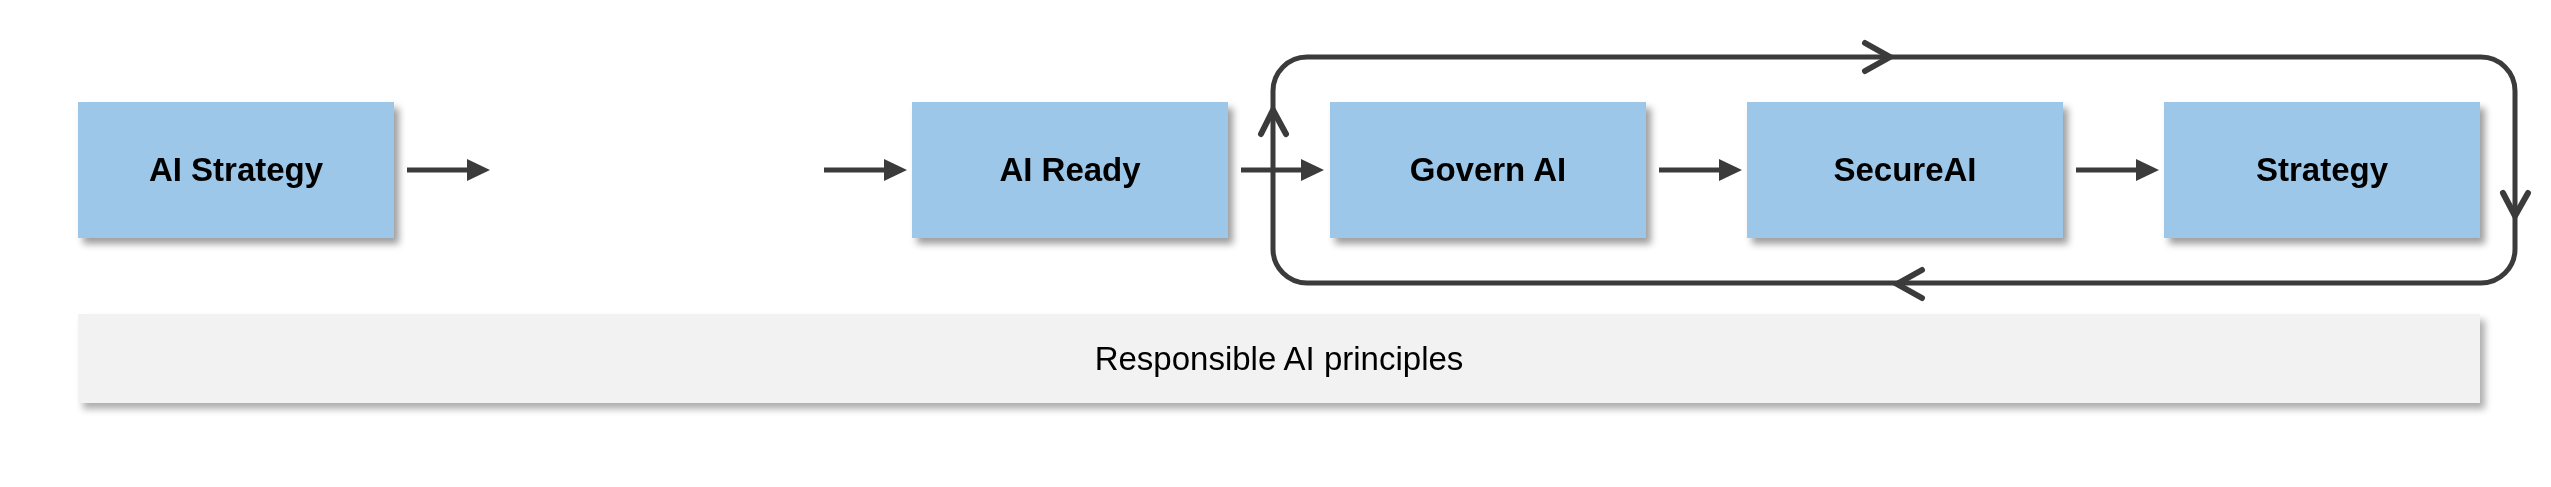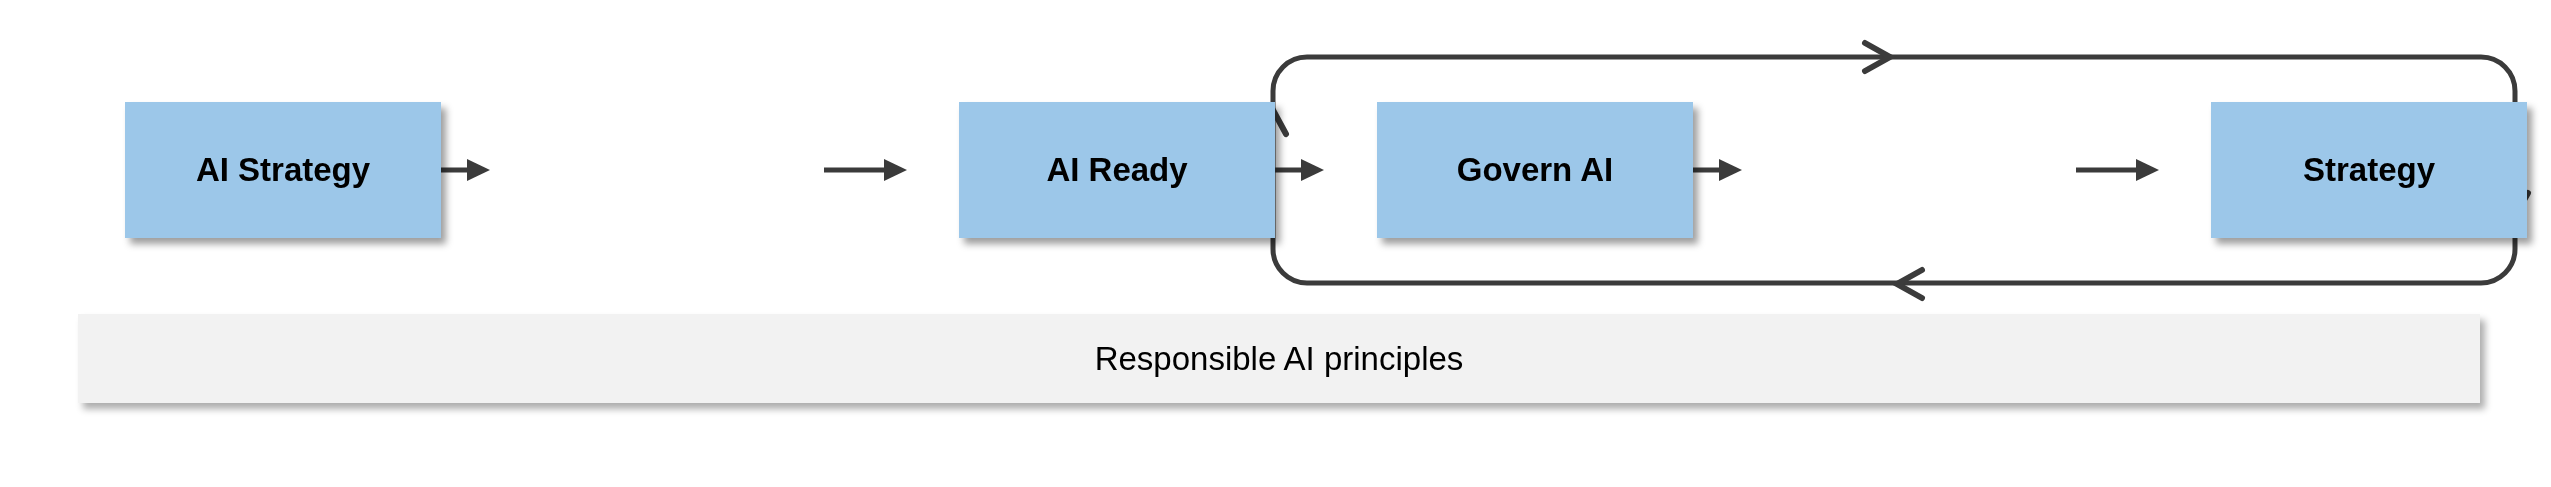--- a/index.html
+++ b/index.html
@@ -45,21 +45,20 @@
   .box {
     position: absolute;
     top: 102px;
     width: 316px;
     height: 136px;
     background: var(--box-fill, #9CC7E9);
     box-shadow: 5px 6px 7px rgba(0, 0, 0, 0.38);
     display: flex;
     align-items: center;
     justify-content: center;
-    margin-left: 47px;
   }
   .box-label {
     font-size: 33px;
     font-weight: 700;
     color: var(--text, #000000);
     white-space: nowrap;
   }
   .footer-bar {
     position: absolute;
     left: 78px;
@@ -119,20 +118,23 @@
 
   <div class="box" style="left:78px">
     <span class="box-label">AI Strategy</span>
   </div>
   <div class="box" style="left:1330px">
     <span class="box-label">Govern AI</span>
   </div>
   <div class="box" style="left:912px">
     <span class="box-label">AI Ready</span>
   </div>
+  <div class="box" style="left:1747px">
+    <span class="box-label">SecureAI</span>
+  </div>
   <div class="box" style="left:2164px">
     <span class="box-label">Strategy</span>
   </div>
 
   <div class="footer-bar">
     <span class="footer-label">Responsible AI principles</span>
   </div>
 
 </div>
 

